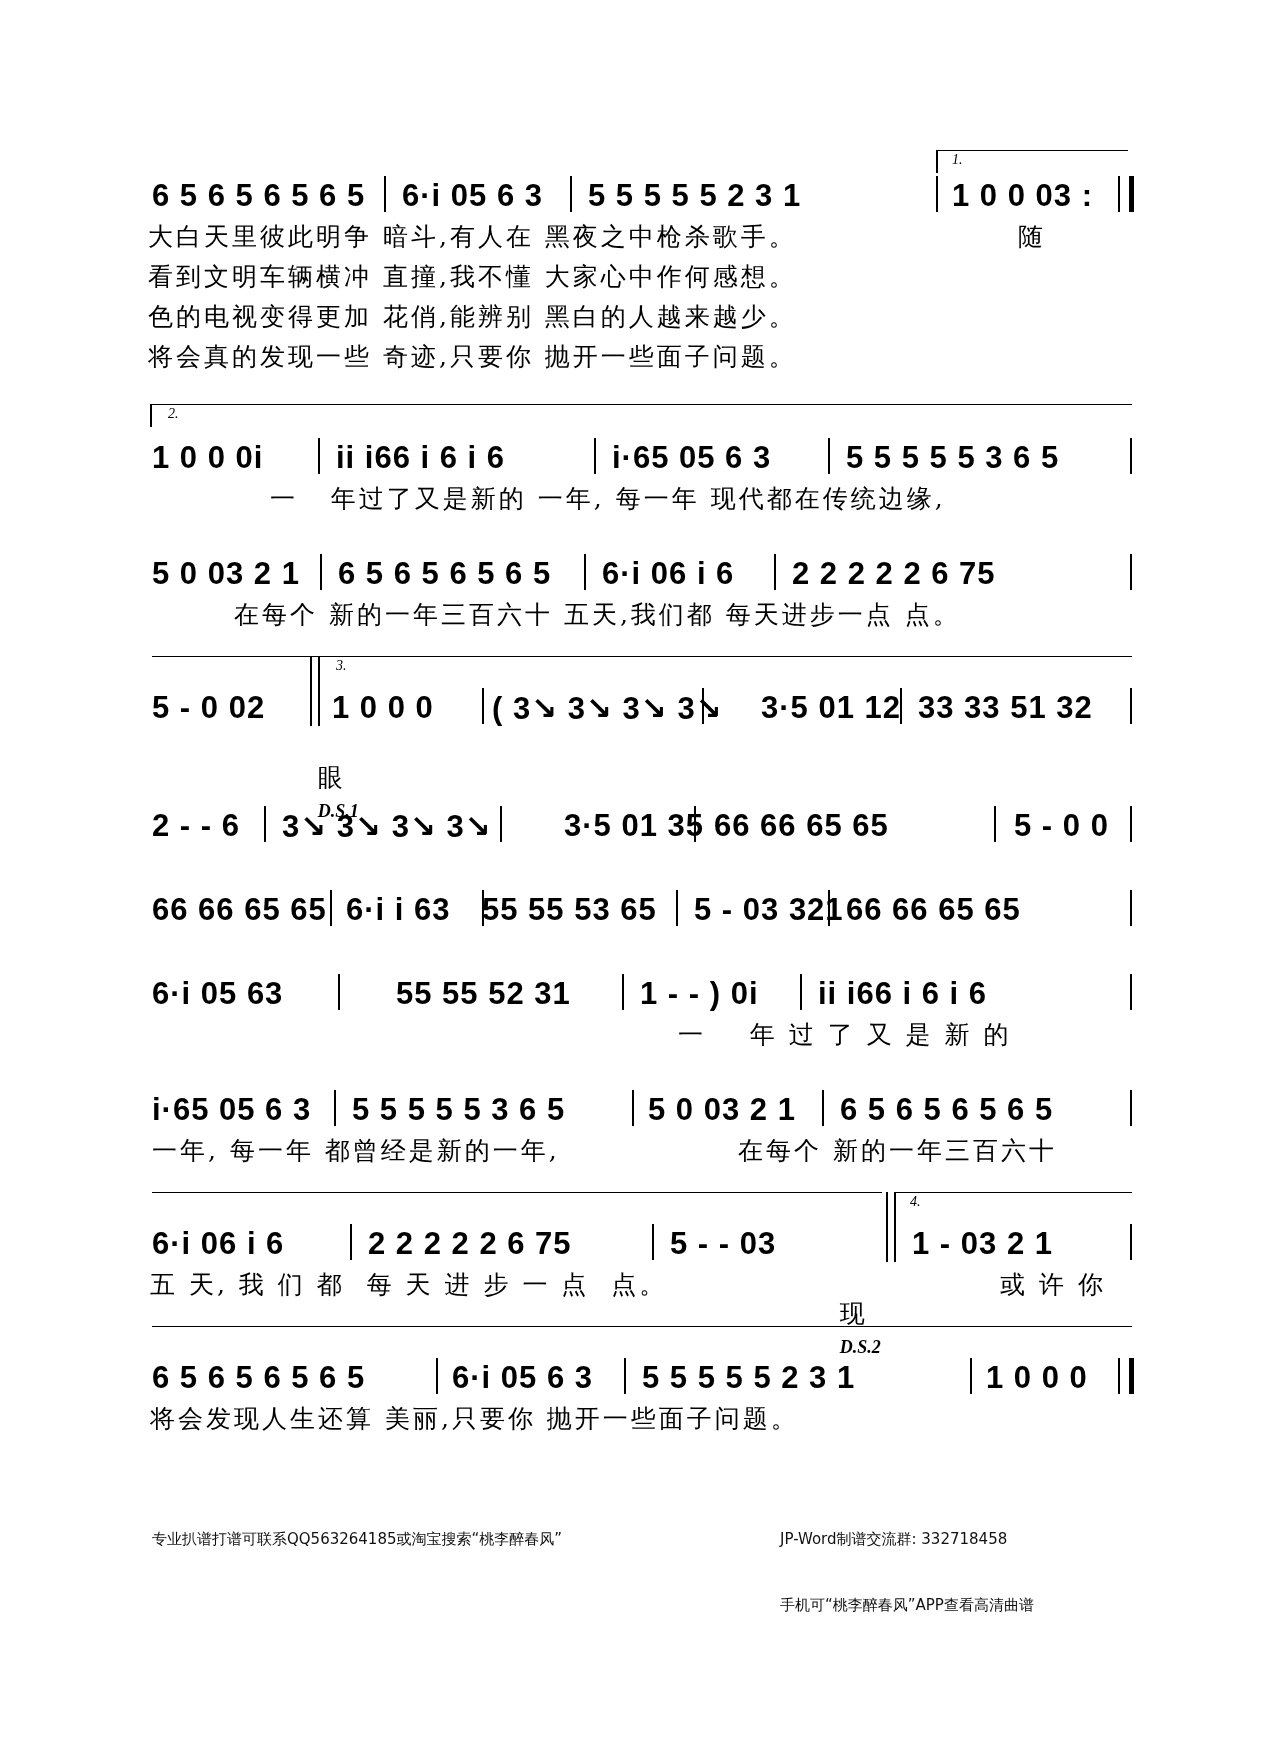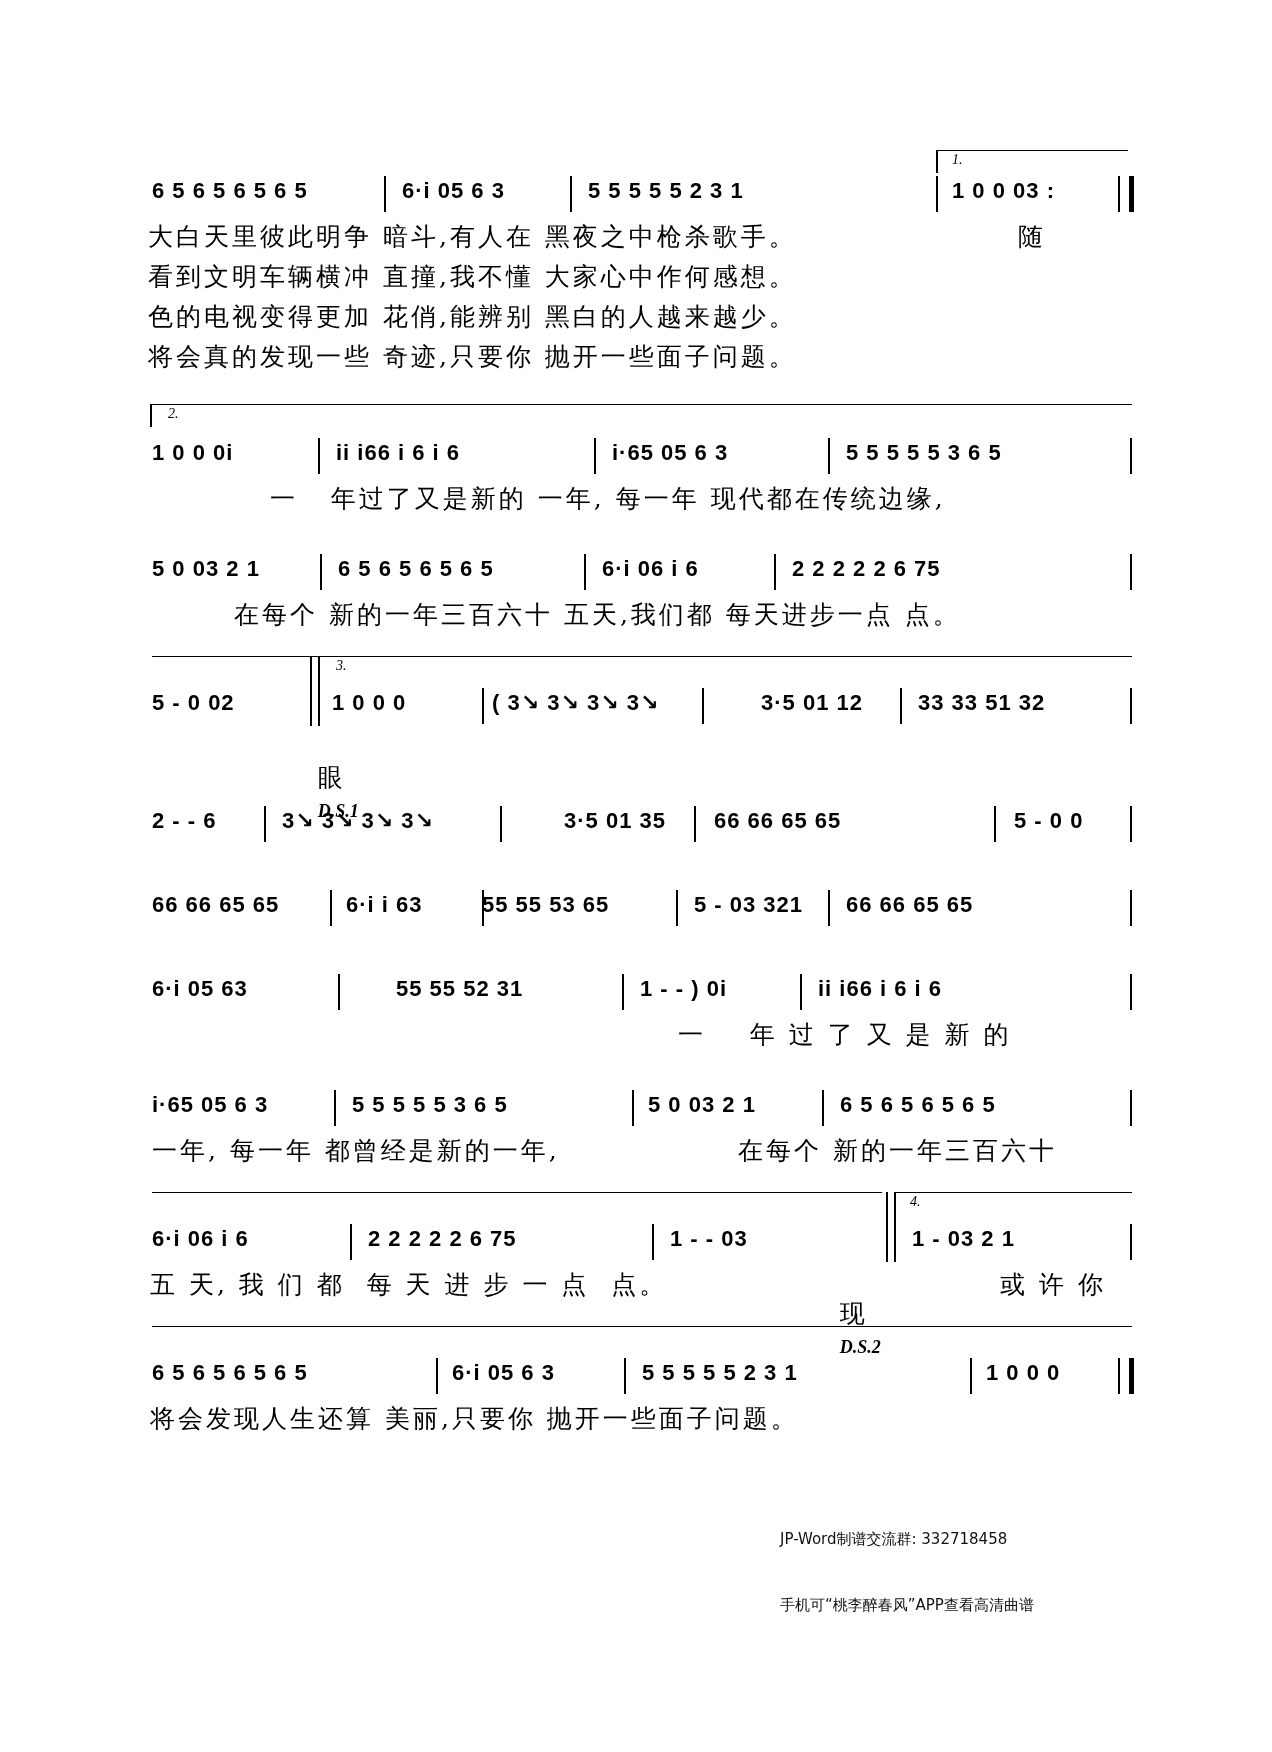--- a/index.html
+++ b/index.html
@@ -1,21 +1,21 @@
 <!DOCTYPE html>
 <html><head>
 <meta charset="utf-8">
 <style>
   html, body { margin: 0; padding: 0; background: #ffffff; }
   body { width: 1272px; height: 1752px; position: relative; overflow: hidden; color: #000; }
   .page { position: absolute; left: 0; top: 0; width: 1272px; height: 1752px; }
   .line { position: absolute; left: 152px; width: 980px; }
   .notes { position: absolute; left: 0; height: 40px; white-space: nowrap;
            font-family: "Liberation Sans", "DejaVu Sans", sans-serif; font-weight: bold;
-           font-size: 22px; letter-spacing: 1px; }
+           font-size: 31px; letter-spacing: 1px; }
   .barline { position: absolute; top: -2px; width: 2px; height: 36px; background: #000; }
   .barline.double { width: 6px; border-left: 2px solid #000; border-right: 2px solid #000; background: transparent; }
   .barline.final { width: 9px; border-left: 2px solid #000; border-right: 5px solid #000; background: transparent; }
   .seg { position: absolute; top: 0; white-space: nowrap; }
   .lyric { position: absolute; white-space: pre; font-family: "DejaVu Serif", "Liberation Serif", serif;
            font-size: 25px; letter-spacing: 3px; }
   .volta { position: absolute; border-top: 1.5px solid #000; height: 0; }
   .volta .vnum { position: absolute; top: 1px; font-family: "Liberation Serif", serif; font-style: italic; font-size: 14px; }
   .volta .vleft { position: absolute; left: 0; top: 0; width: 1.5px; height: 22px; background: #000; }
   .ds { font-family: "Liberation Serif", serif; font-style: italic; font-weight: bold; font-size: 18px; letter-spacing: 0; }
@@ -165,21 +165,21 @@
   <div class="line" style="top:1226px;">
     <div class="volta" style="left:0; top:-34px; width:730px;"></div>
     <div class="volta" style="left:742px; top:-34px; width:238px;">
       <span class="vnum" style="left:16px;">4.</span>
     </div>
     <div class="notes" style="width:980px;">
       <span class="seg" style="left:0;">6·i 06 i 6</span>
       <span class="barline" style="left:198px;"></span>
       <span class="seg" style="left:216px;">2 2 2 2 2 6 75</span>
       <span class="barline" style="left:500px;"></span>
-      <span class="seg" style="left:518px;">1 - - 03</span>
+      <span class="seg" style="left:518px;">5 - - 03</span>
       <span class="barline double" style="left:734px; top:-34px; height:70px;"></span>
       <span class="seg" style="left:760px;">1 - 03 2 1</span>
       <span class="barline" style="left:978px;"></span>
     </div>
     <div class="lyric" style="top:42px; left:-2px;">五 天, 我 们 都  每 天 进 步 一 点  点。</div>
     <div class="lyric" style="top:42px; left:622px;">
       <span>现</span>
       <span class="ds">D.S.2</span>
     </div>
     <div class="lyric" style="top:42px; left:848px;">或 许 你</div>
@@ -194,18 +194,19 @@
       <span class="barline" style="left:472px;"></span>
       <span class="seg" style="left:490px;">5 5 5 5 5 2 3 1</span>
       <span class="barline" style="left:818px;"></span>
       <span class="seg" style="left:834px;">1 0 0 0</span>
       <span class="barline final" style="left:966px;"></span>
     </div>
     <div class="lyric" style="top:42px; left:-2px;">将会发现人生还算 美丽,只要你 抛开一些面子问题。</div>
   </div>
 
   <div class="footer" style="left:152px; top:1484px;">
+    <div>专业扒谱打谱可联系QQ563264185或淘宝搜索“桃李醉春风”</div>
   </div>
   <div class="footer" style="left:780px; top:1484px;">
     <div>JP-Word制谱交流群: 332718458</div>
     <div>手机可“桃李醉春风”APP查看高清曲谱</div>
   </div>
 </div>
 
 </body></html>

